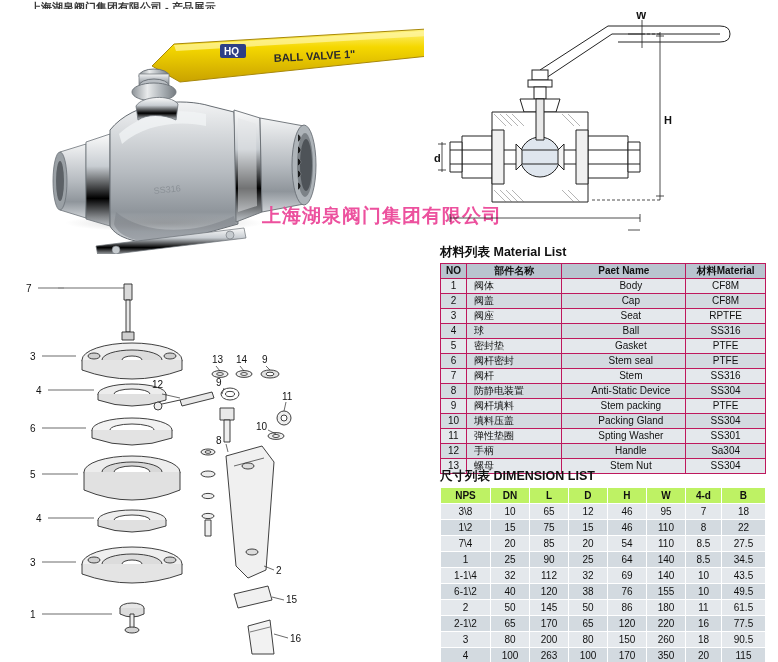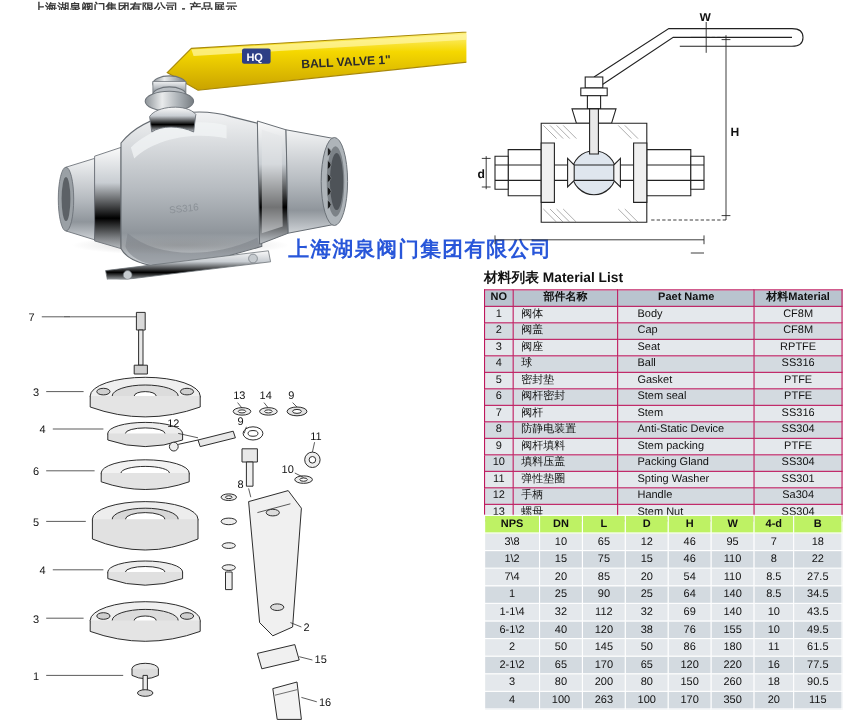--- a/index.html
+++ b/index.html
@@ -25,22 +25,22 @@
   .photo {
     position: absolute; left: 24px; top: 14px; width: 400px; height: 240px;
   }
   .valve-shadow {
     position: absolute; left: 40px; top: 200px; width: 200px; height: 18px;
     background: radial-gradient(ellipse at 50% 50%, rgba(120,120,120,0.35), rgba(255,255,255,0) 70%);
   }
 
   
   .watermark {
-    position: absolute; left: 262px; top: 214px;
-    font-size: 19px; color: #1d4ed8; font-weight: bold;
+    position: absolute; left: 262px; top: 203px;
+    font-size: 19px; color: #ec4899; font-weight: bold;
     letter-spacing: 1px; white-space: nowrap;
     font-family: "DejaVu Sans", sans-serif;
     opacity: .95;
   }
 
   
   .drawing { position: absolute; left: 432px; top: 12px; width: 330px; height: 230px; }
 
   
   .exploded { position: absolute; left: 12px; top: 270px; width: 410px; height: 385px; }
@@ -59,21 +59,21 @@
     padding: 0px 3px; height: 14.4px; line-height: 14px;
     color: #111; text-align: center; white-space: nowrap;
   }
   table.mat thead th {
     background: #b9c4cf; font-weight: bold; font-size: 10px;
   }
   table.mat tbody tr:nth-child(odd) td { background: #e4e8ec; }
   table.mat tbody tr:nth-child(even) td { background: #d3dae0; }
   table.mat td.no { width: 26px; }
   table.mat td.cn { width: 96px; text-align: left; padding-left: 7px; }
-  table.mat td.en { width: 124px; text-align: left; padding-left: 17px; }
+  table.mat td.en { width: 124px; text-align: center; padding-left: 17px; }
   table.mat td.ma { width: 80px; }
 
   table.dim td, table.dim th {
     border: 1px solid #ffffff;
     padding: 0 2px; height: 15.4px; line-height: 15px;
     color: #111; text-align: center; white-space: nowrap;
     font-size: 10px;
   }
   table.dim thead th { background: #bef264; font-weight: bold; }
   table.dim tbody tr:nth-child(odd) td { background: #e4e8ec; }
@@ -491,20 +491,21 @@
             <td class="no">13</td>
             <td class="cn">螺母</td>
             <td class="en">Stem Nut</td>
             <td class="ma">SS304</td>
           </tr>
         </tbody>
     </table>
   </div>
 
   <div class="dim-wrap">
+    <div class="tbl-title">尺寸列表  DIMENSION LIST</div>
     <table class="dim">
       <thead>
         <tr>
           <th>NPS</th>
           <th>DN</th>
           <th>L</th>
           <th>D</th>
           <th>H</th>
           <th>W</th>
           <th>4-d</th>

